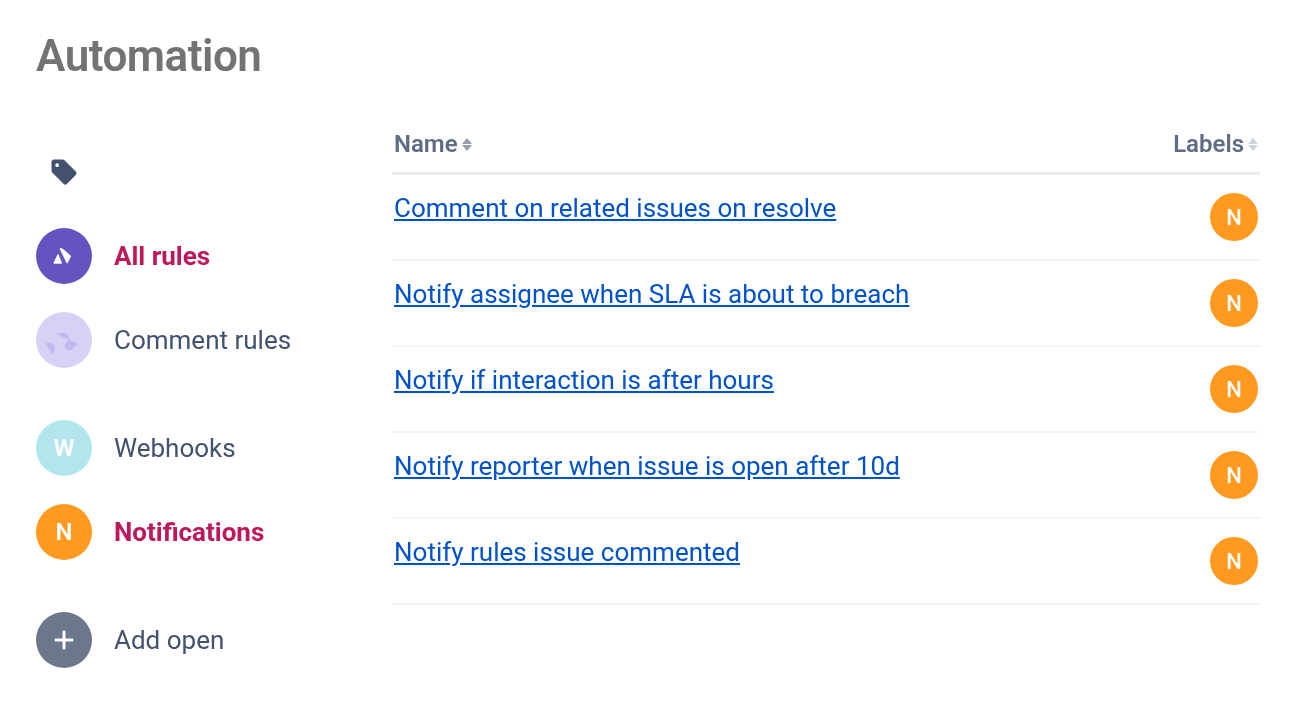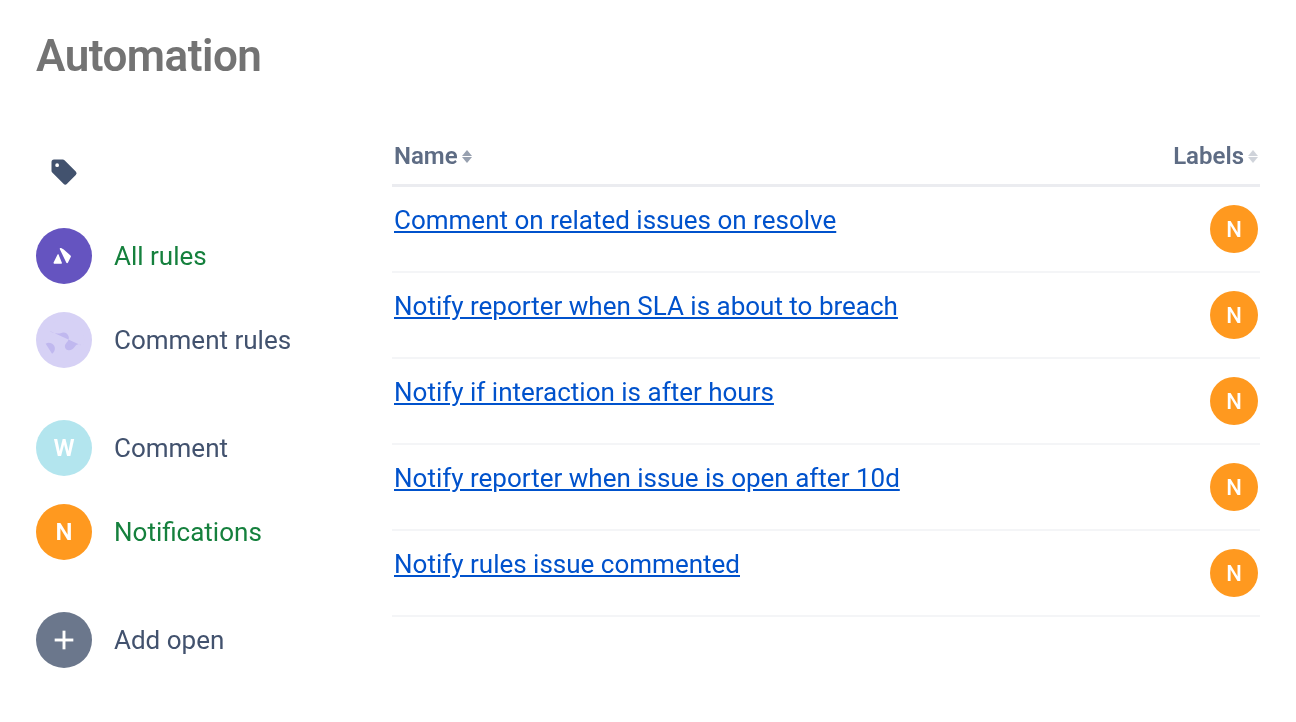--- a/index.html
+++ b/index.html
@@ -60,28 +60,27 @@
   .avatar.purple { background: #6554C0; }
   .avatar.lav { background: #d6d1f5; }
   .avatar.pale { background: #B3E5EE; color: #fff; }
   .avatar.orange { background: #FF991F; }
   .avatar.gray { background: #6B778C; }
   .sidebar-label {
     font-size: 26px;
     color: #42526E;
   }
   .sidebar-row.active .sidebar-label {
-    font-weight: 400;
-    color: #15803d;
+    font-weight: 700;
+    color: #be185d;
   }
   .sidebar-section-gap { height: 24px; }
 
   .main {
     flex: 1;
-    margin-top: 12px;
   }
   .table-head {
     display: flex;
     justify-content: space-between;
     align-items: center;
     padding: 0 2px 14px 2px;
     border-bottom: 3px solid #EBECF0;
   }
   .col-header {
     font-size: 24px;
@@ -170,21 +169,21 @@
         </span>
         <span class="sidebar-label">Comment rules</span>
       </div>
 
       <div class="sidebar-section-gap"></div>
 
       <div class="sidebar-row">
         <span class="icon">
           <span class="avatar pale">W</span>
         </span>
-        <span class="sidebar-label">Comment</span>
+        <span class="sidebar-label">Webhooks</span>
       </div>
 
       <div class="sidebar-row active">
         <span class="icon">
           <span class="avatar orange">N</span>
         </span>
         <span class="sidebar-label">Notifications</span>
       </div>
 
       <div class="sidebar-section-gap"></div>
@@ -227,21 +226,21 @@
               </svg>
           </span>
         </div>
       </div>
 
       <div class="table-row">
         <a class="rule-name" href="#">Comment on related issues on resolve</a>
         <span class="label-badge">N</span>
       </div>
       <div class="table-row">
-        <a class="rule-name" href="#">Notify reporter when SLA is about to breach</a>
+        <a class="rule-name" href="#">Notify assignee when SLA is about to breach</a>
         <span class="label-badge">N</span>
       </div>
       <div class="table-row">
         <a class="rule-name" href="#">Notify if interaction is after hours</a>
         <span class="label-badge">N</span>
       </div>
       <div class="table-row">
         <a class="rule-name" href="#">Notify reporter when issue is open after 10d</a>
         <span class="label-badge">N</span>
       </div>

